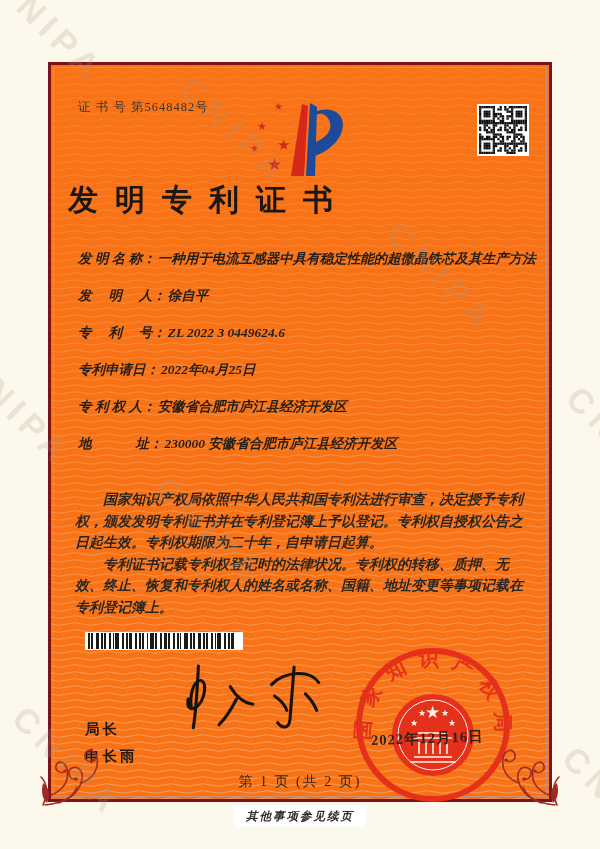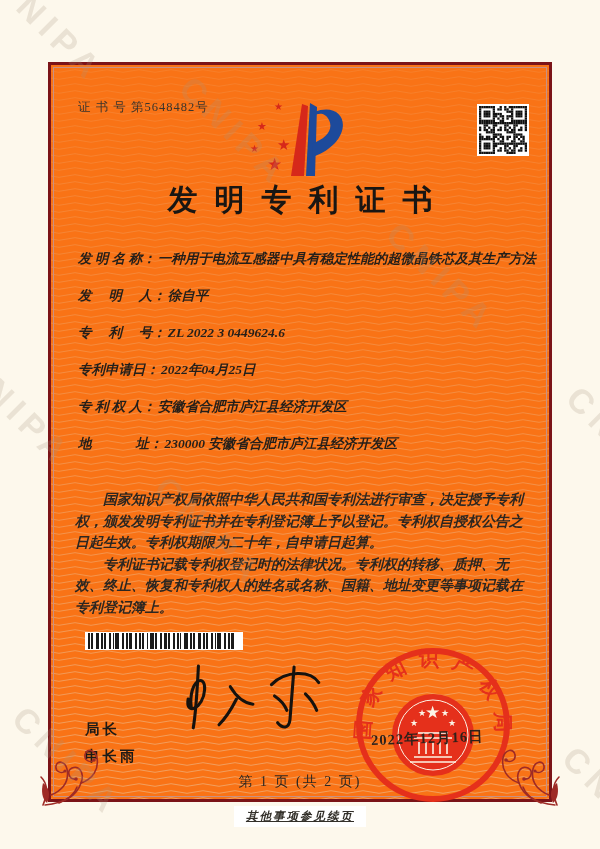--- a/index.html
+++ b/index.html
@@ -19,21 +19,21 @@
   .waves{position:absolute;inset:0;width:100%;height:100%;z-index:0;}
   .corner{position:absolute;width:78px;height:78px;z-index:4;}
   .corner.bl{left:-12px;bottom:-12px;}
   .corner.br{right:-12px;bottom:-12px;transform:scaleX(-1);}
 
   .content{position:absolute;inset:0;z-index:3;}
 
   .cert-no{position:absolute;left:27px;top:34px;font-size:12.5px;letter-spacing:1px;color:#3a342c;}
   .logo{position:absolute;left:199px;top:33px;}
   .qr{position:absolute;left:426px;top:39px;background:#fff;padding:2px;}
-  .title{position:absolute;left:0;top:115px;width:100%;text-align:center;
+  .title{position:absolute;left:0;top:115px;width:100%;
          font-size:30px;font-weight:700;letter-spacing:17px;padding-left:17px;
          box-sizing:border-box;color:#191613;}
 
   .row{position:absolute;left:27px;white-space:nowrap;font-weight:700;
        font-size:13.5px;color:#241f1a;font-style:italic;}
   .flabel{display:inline-block;}
   .fvalue{margin-left:2px;}
   .row .second{position:absolute;left:222px;top:0;white-space:nowrap;}
 
   .body-text{position:absolute;left:24px;right:26px;top:424px;font-size:14px;
@@ -49,21 +49,21 @@
 
   .seal{position:absolute;left:297px;top:575px;}
   .seal-date{position:absolute;left:320px;top:664px;font-size:14.5px;font-weight:700;
              color:#30211a;letter-spacing:1px;transform:rotate(-2deg);white-space:nowrap;z-index:5;}
 
   .page-info{position:absolute;left:0;top:708px;width:100%;text-align:center;
              font-size:14px;color:#2c2722;letter-spacing:2px;}
 
   .cont-note{position:absolute;left:50%;top:806px;transform:translateX(-50%);
              background:#ffffff;padding:3px 12px;font-size:11.5px;font-style:italic;
-             font-weight:600;color:#33302a;letter-spacing:2px;z-index:3;white-space:nowrap;text-decoration:underline;}
+             font-weight:600;color:#33302a;letter-spacing:2px;z-index:3;white-space:nowrap;}
 </style>
 </head>
 <body>
 
 <div class="page">
 
   <span class="wm" style="left:-20px;top:8px">CNIPA</span>
   <span class="wm" style="left:165px;top:112px">CNIPA</span>
   <span class="wm" style="left:372px;top:258px">CNIPA</span>
   <span class="wm" style="left:-52px;top:392px">CNIPA</span>

